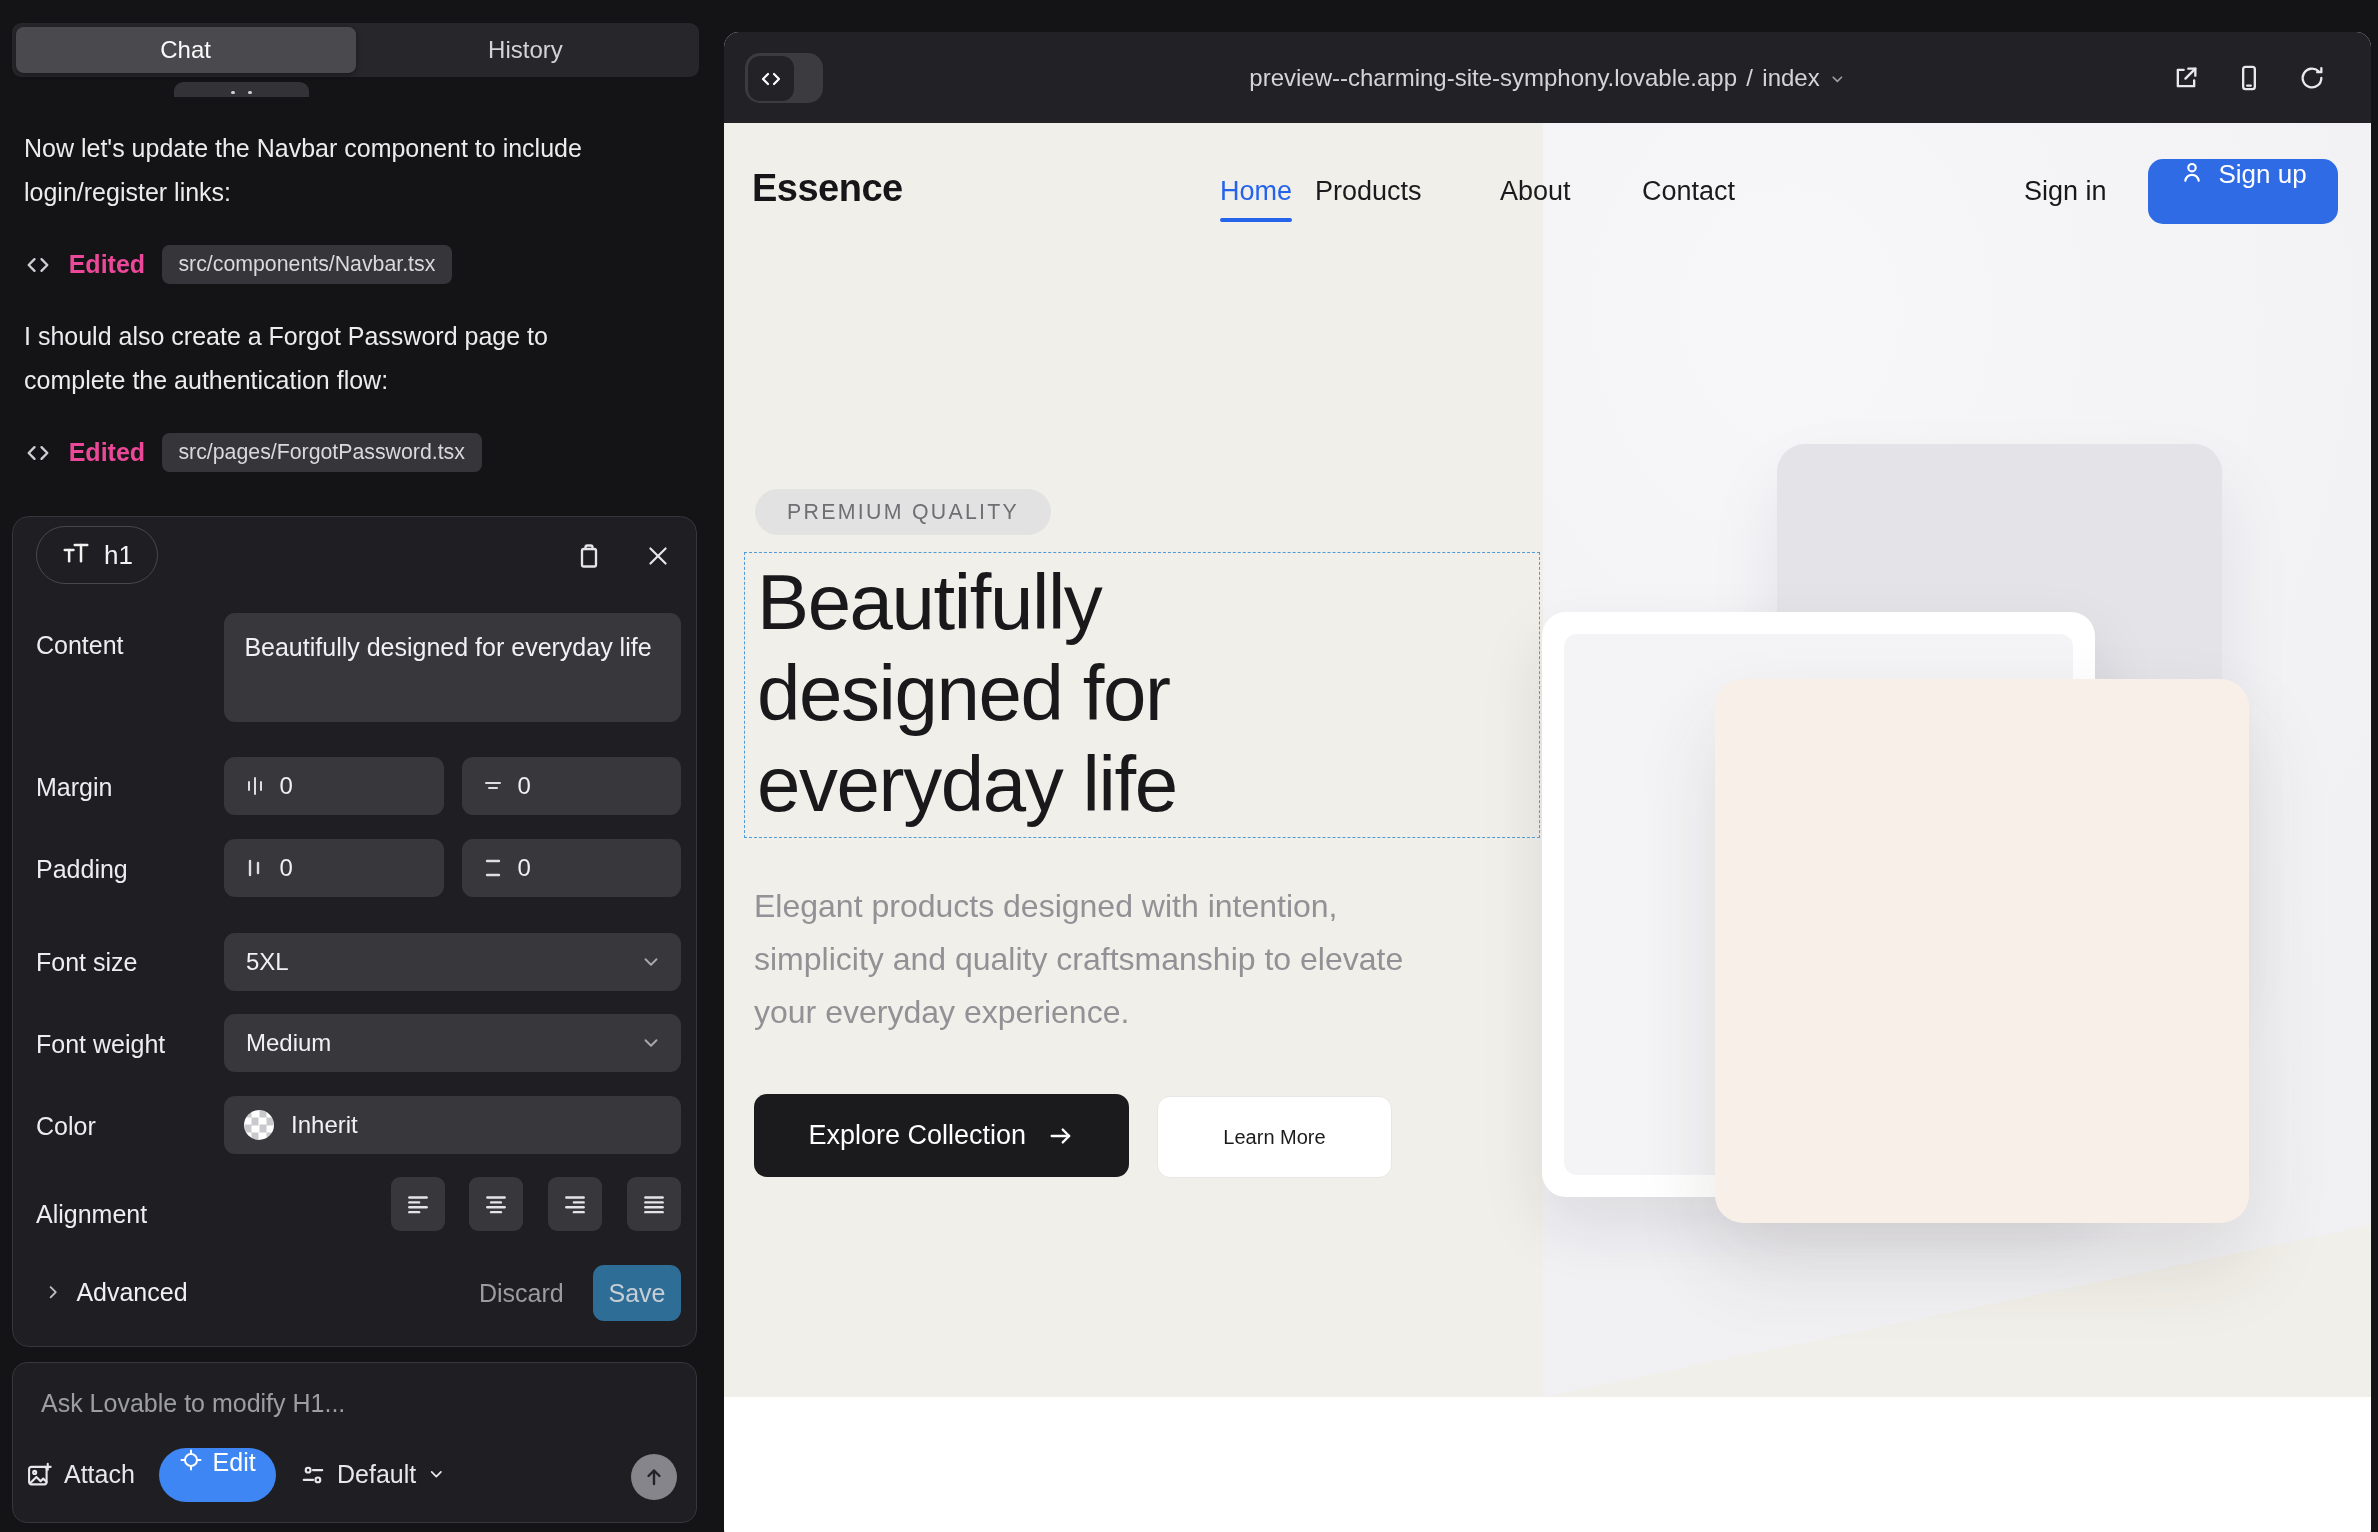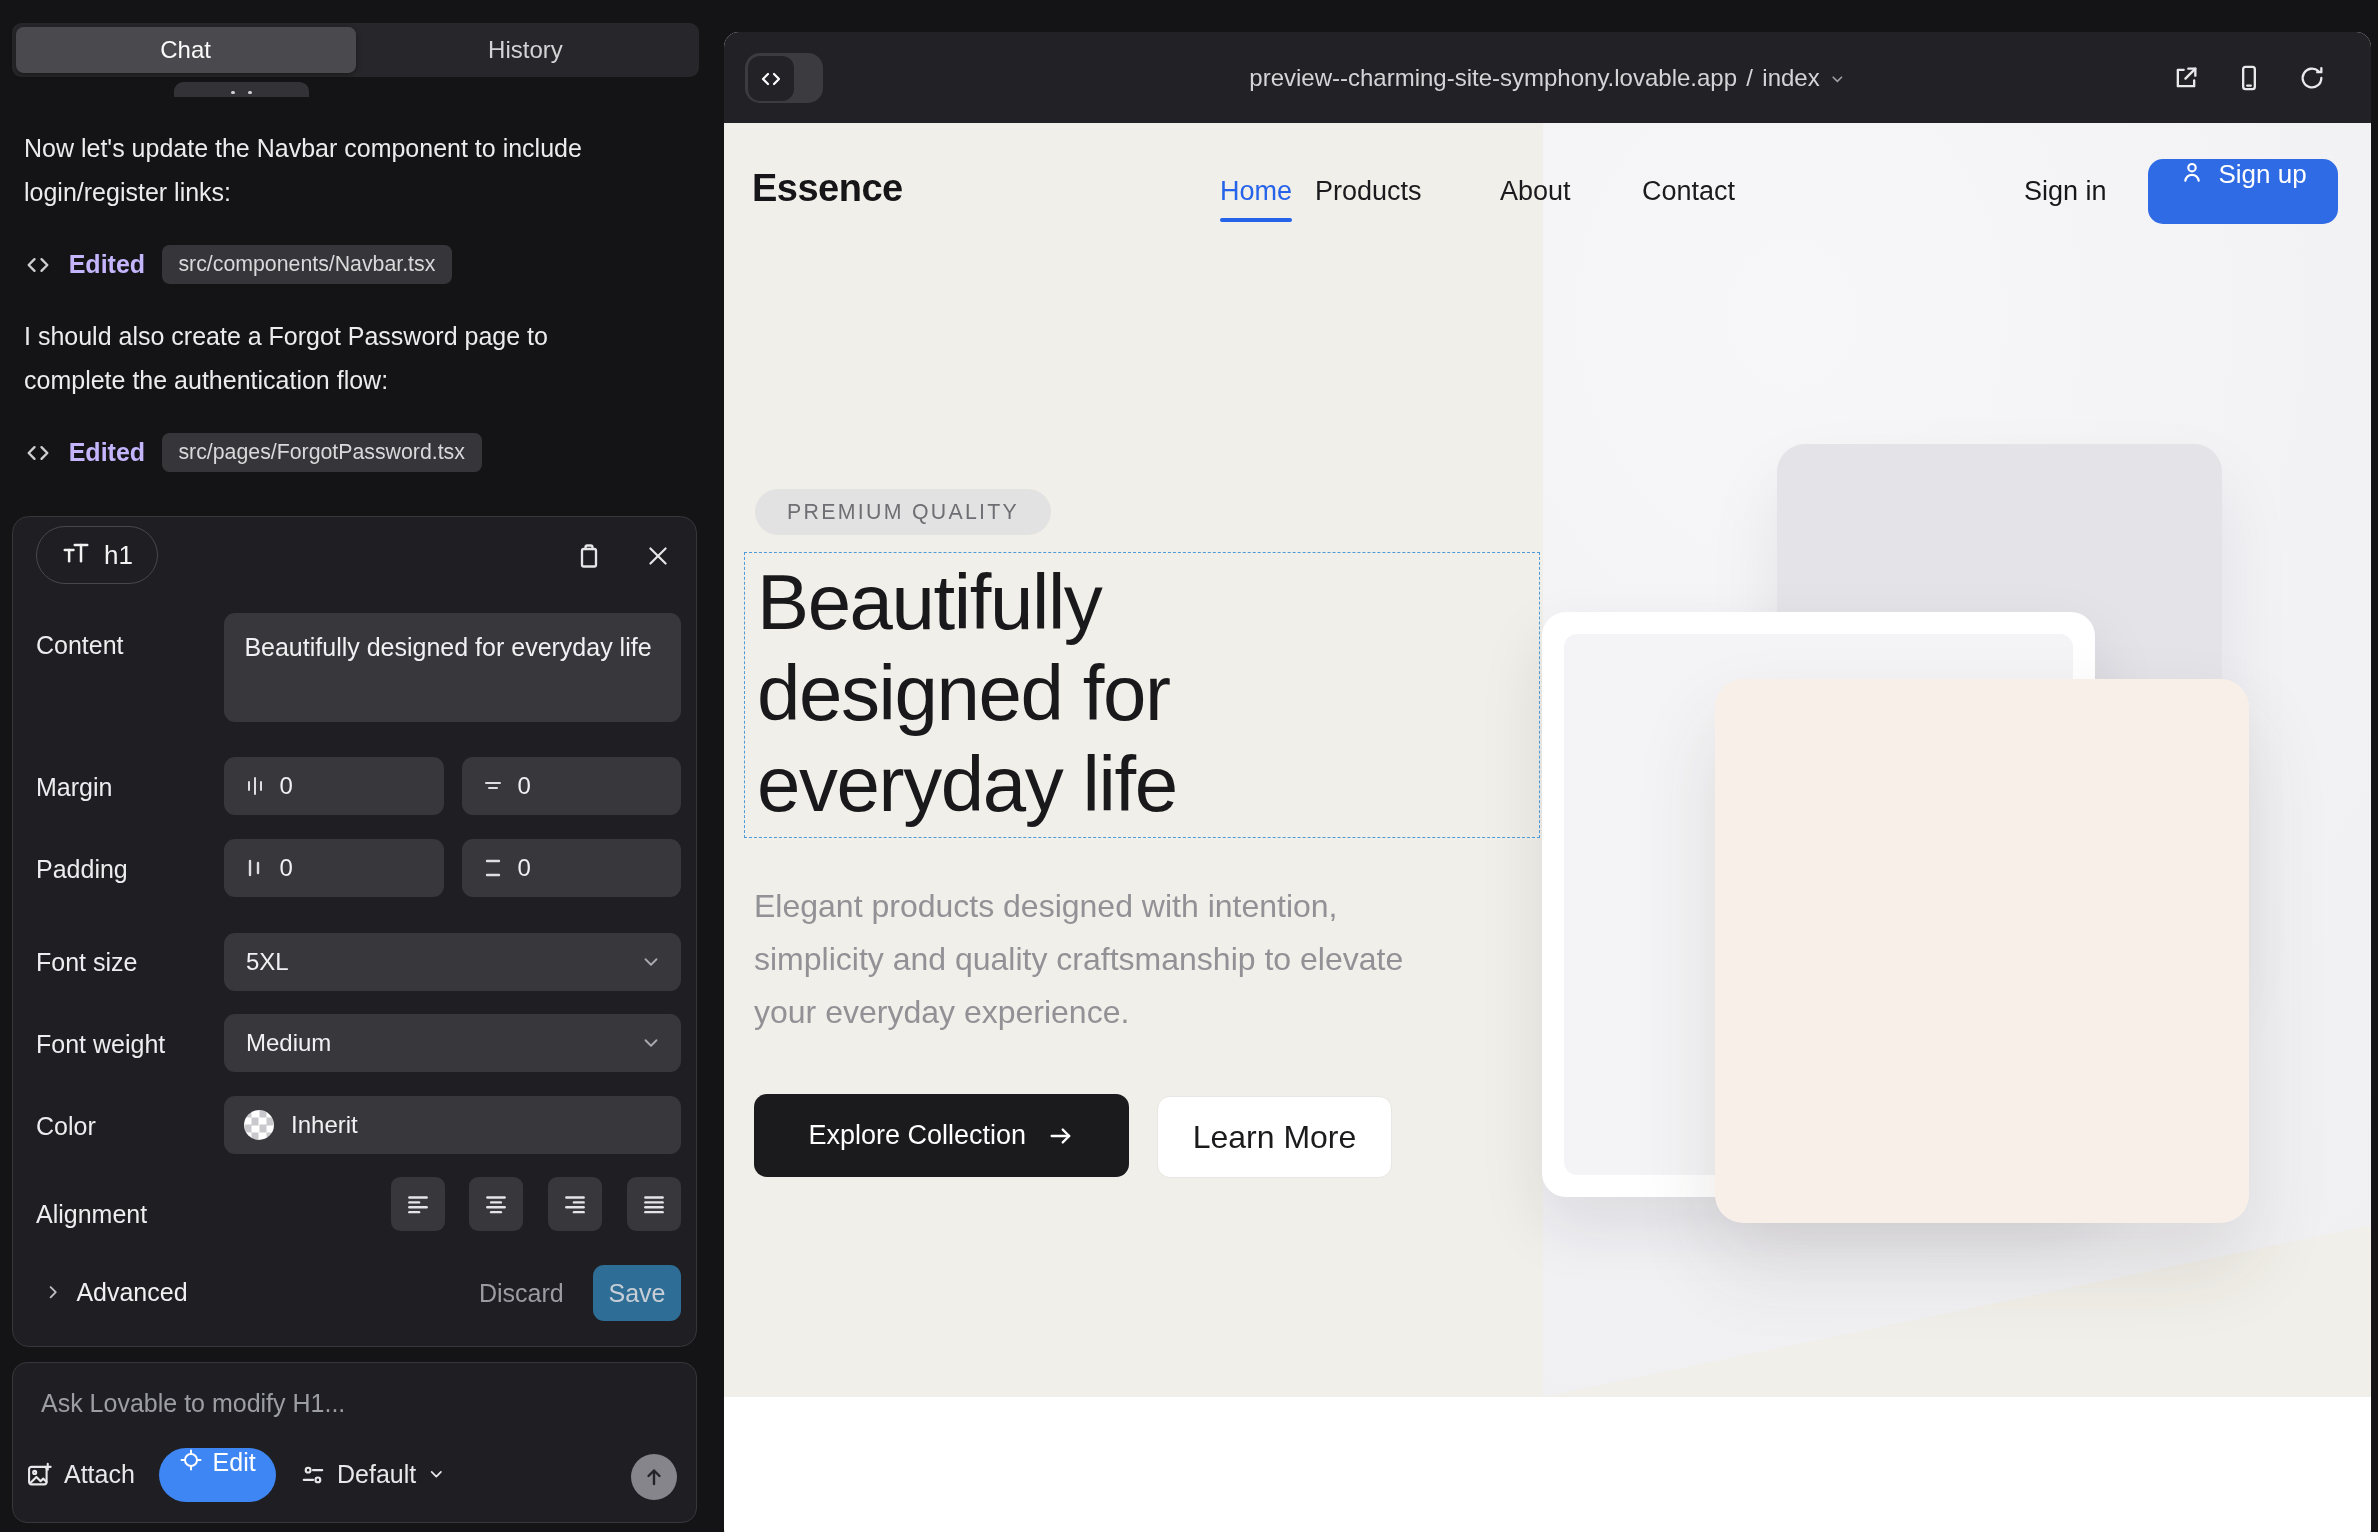--- a/index.html
+++ b/index.html
@@ -12,21 +12,21 @@
   .tabbar { left:12px; top:23px; width:687px; height:54px; background:#27272b; border-radius:9.3px; display:flex; padding:3.7px; }
   .tab { flex:1; display:flex; align-items:center; justify-content:center; font-size:24px; color:#d3d3d6; border-radius:7.4px; cursor:pointer; }
   .tab.active { background:#49494e; color:#fafafa; box-shadow:0 1.9px 5.6px rgba(0,0,0,.35); }
 
   .partial-chip { left:174px; top:82px; width:135px; height:15px; background:#323237; border-radius:9.3px 9.3px 0 0; display:flex; align-items:flex-end; justify-content:center; gap:13px; padding-bottom:2.8px; }
   .partial-chip i { width:3.7px; height:3.7px; background:#cfd0d3; border-radius:50%; }
 
   .msg { left:24px; width:594px; font-size:25px; line-height:44px; color:#ecebee; }
   .edited-row { left:24px; height:43px; display:flex; align-items:center; gap:16.7px; color:#e9e9eb; }
   .edited-row .code-ic { color:#cfcfd3; }
-  .edited-label { font-size:25px; font-weight:700; color:#c4b5fd; }
+  .edited-label { font-size:25px; font-weight:700; color:#ec4899; }
   .file-chip { background:#35353a; border-radius:7.4px; padding:7.4px 16.7px; font-size:21.3px; color:#d9d9db; white-space:nowrap; cursor:pointer; }
 
   .panel { left:12px; top:516px; width:685px; height:831px; background:#1f1f23; border:0.9px solid #37373b; border-radius:16.7px; }
   .tag-pill { left:23px; top:9.3px; height:58px; border:1.4px solid #47474c; border-radius:927px; display:flex; align-items:center; gap:13px; padding:0 24px; color:#f2f2f3; }
   .tag-pill .tag-name { font-size:26px; font-weight:500; }
   .icon-btn { width:37px; height:37px; display:flex; align-items:center; justify-content:center; color:#e6e6e8; cursor:pointer; background:none; border:none; }
   .row-label { left:23px; font-size:25px; color:#ededef; }
   .field { background:#37373c; border-radius:11px; display:flex; align-items:center; color:#f1f1f3; }
   .field .f-ic { color:#dedee1; margin:0 13px 0 18.6px; }
   .field input { background:transparent; border:none; outline:none; color:#f1f1f3; font-size:24px; width:93px; font-family:"Liberation Sans",sans-serif; }
@@ -72,21 +72,21 @@
   .nav-link.active { color:#2563eb;margin-left:48px; }
   .nav-link.active::after { content:""; position:absolute; left:0; right:0; bottom:-15px; height:3.7px; background:#2563eb; border-radius:1.9px; }
   .sign-in { position:absolute; left:1300px; top:22px; font-size:27px; color:#17171a; cursor:pointer; }
   .sign-up { position:absolute; left:1424px; top:4.6px; width:190px; height:65px; background:#2e6be4; border:none; border-radius:15px; color:#fff; font-size:26px; display:flex; align-items:flex-start; justify-content:center; gap:13px; cursor:pointer; font-family:"Liberation Sans",sans-serif; }
 
   .quality-badge { position:absolute; left:31px; top:366px; height:46px; padding:0 32px; background:#e3e2e2; border-radius:927px; display:flex; align-items:center; font-size:21.3px; letter-spacing:2.3px; color:#6e6e73; font-weight:500; }
   .selection-box { position:absolute; left:19.5px; top:429px; width:796px; height:286px; border:1.9px dashed #4e9bd8; }
   .hero-heading { position:absolute; left:33px; top:434px; width:649px; font-size:78px; line-height:91px; font-weight:500; color:#19191c; letter-spacing:-1.4px; }
   .hero-desc { position:absolute; left:30px; top:757px; width:705px; font-size:32px; line-height:53px; color:#919196; }
   .cta-primary { position:absolute; left:30px; top:971px; width:375px; height:83px; background:#1b1b1d; border:none; border-radius:13px; color:#fff; font-size:27px; display:flex; align-items:center; justify-content:center; gap:20.4px; cursor:pointer; font-family:"Liberation Sans",sans-serif; }
-  .cta-secondary { position:absolute; left:433px; top:973px; width:235px; height:82px; background:#fff; border:1.9px solid #e8e7e4; border-radius:13px; color:#1b1b1d; font-size:32px; display:flex; align-items:center; justify-content:center; cursor:pointer; font-family:"Liberation Sans",sans-serif; }
+  .cta-secondary { position:absolute; left:433px; top:973px; width:235px; height:82px; background:#fff; border:1.9px solid #e8e7e4; border-radius:13px; color:#1b1b1d; font-size:20px; display:flex; align-items:center; justify-content:center; cursor:pointer; font-family:"Liberation Sans",sans-serif; }
 
   .swatch { width:30px; height:30px; border-radius:50%; margin-left:20.4px; background:
     conic-gradient(#ffffff 25%, #c9c9cd 0 50%, #ffffff 0 75%, #c9c9cd 0); background-size:15px 15px; background-position:center; border:0.9px solid rgba(255,255,255,.15); }
 </style>
 </head>
 <body>
 
 <div id="app">
 
   <div class="abs tabbar">

